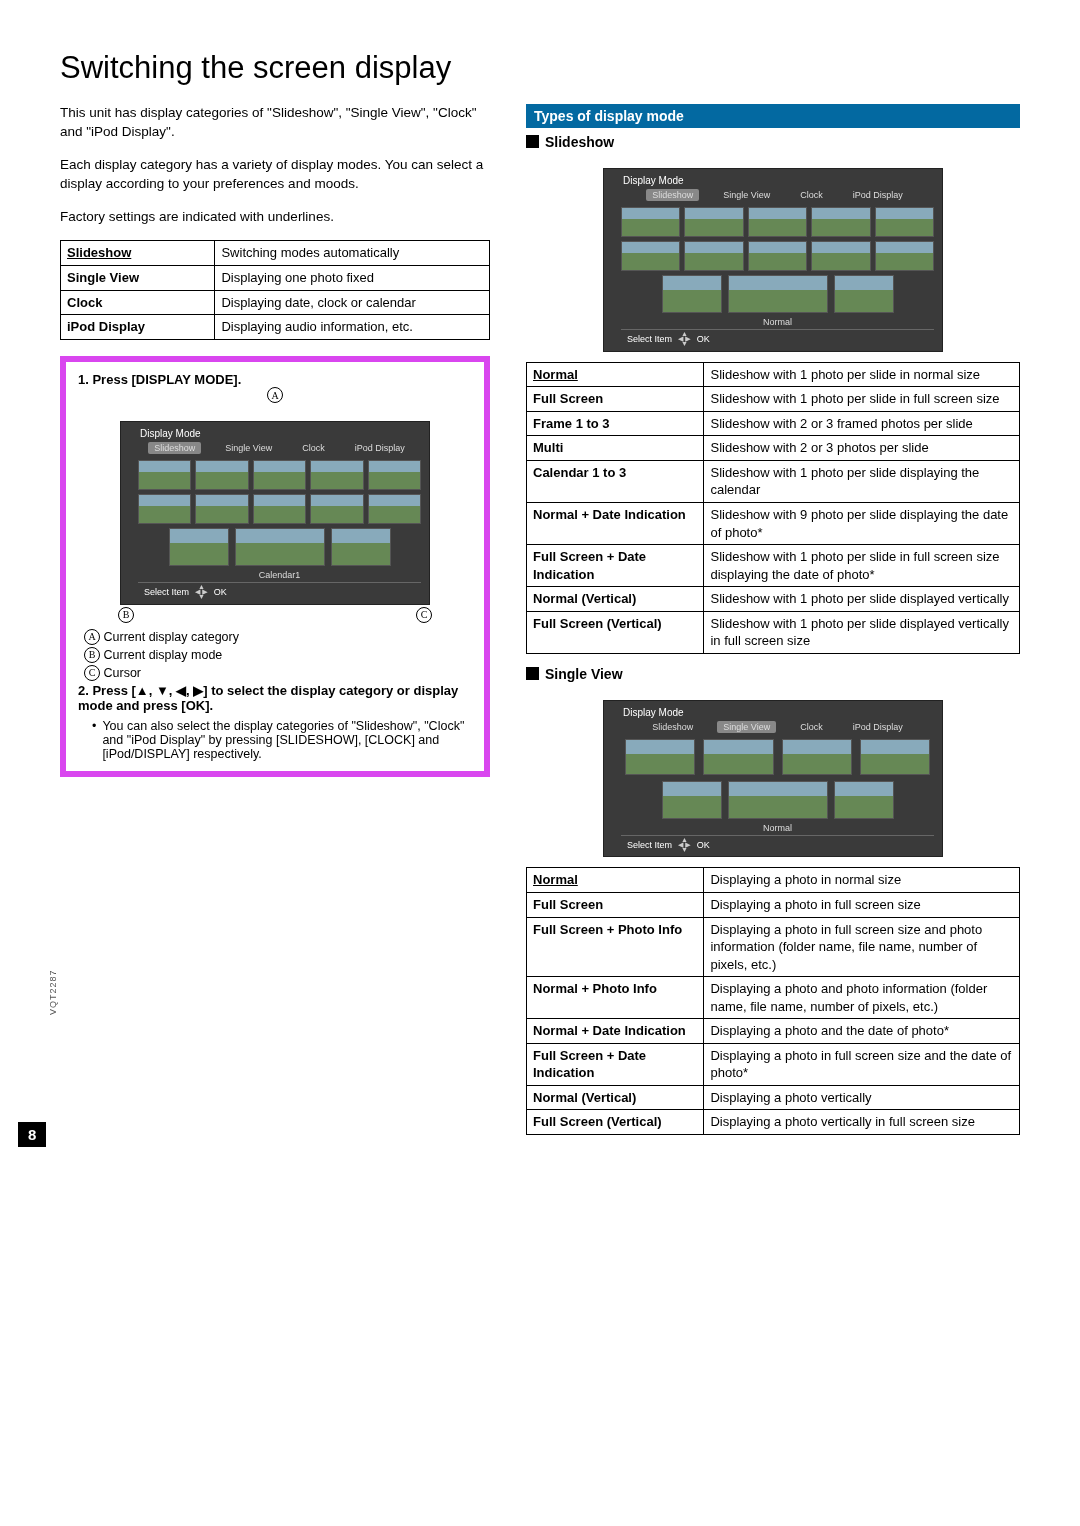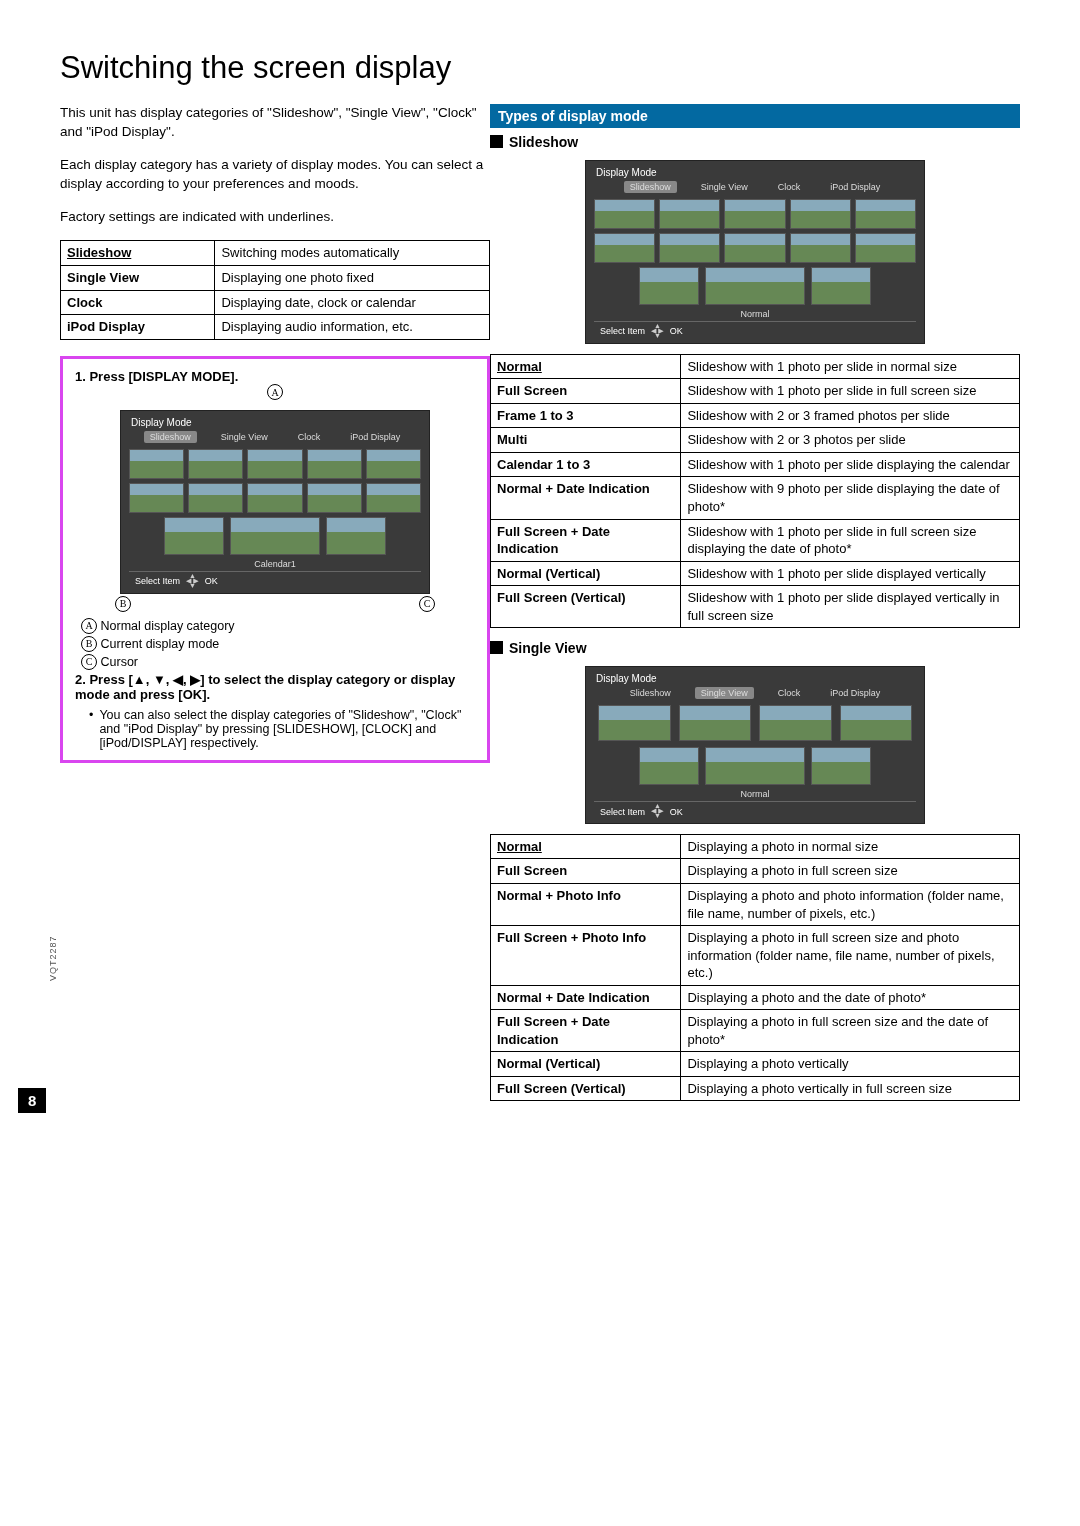--- a/index.html
+++ b/index.html
@@ -13,20 +13,21 @@
     padding: 50px 60px 30px 60px;
     position: relative;
   }
   h1 {
     font-size: 31px;
     font-weight: normal;
     margin-bottom: 18px;
   }
   .columns {
     display: flex;
+    gap: 36px;
   }
   .col-left { flex: 0 0 430px; }
   .col-right { flex: 1; }
   p { line-height: 1.4; }
   .para-block { margin-bottom: 14px; }
 
   table.basic {
     border-collapse: collapse;
     width: 100%;
     margin-top: 4px;
@@ -35,32 +36,32 @@
     border: 1px solid #000;
     padding: 3px 6px;
     vertical-align: top;
     font-size: 13px;
     line-height: 1.35;
   }
   table.basic td.label { font-weight: bold; width: 36%; }
   .underline { text-decoration: underline; }
 
   .box {
-    border: 3px solid #d946ef;
+    border: 6px solid #d946ef;
     padding: 10px 12px;
     margin-top: 16px;
   }
   .step-label { font-weight: bold; font-size: 13px; }
 
   .screen {
     background: #3a3a3a;
     border: 1px solid #222;
     width: 310px;
-    margin: 10px auto 4px auto;
-    padding: 6px 8px 4px 8px;
+    margin: 18px auto 4px auto;
+    padding: 6px 8px 4px 17px;
     color: #fff;
     font-size: 10px;
   }
   .screen.small { width: 340px; }
   .screen .title-bar { font-size: 10px; margin-bottom: 3px; padding-left: 2px; }
   .screen .tabs {
     display: flex;
     gap: 18px;
     justify-content: center;
     font-size: 9px;
@@ -242,21 +243,21 @@
           <span>OK</span>
         </div>
       </div>
 
       <div class="callout-row">
         <span class="circ">B</span>
         <span class="circ">C</span>
       </div>
 
       <div class="legend">
-        <div><span class="circ">A</span>&nbsp;<span>Normal display category</span></div>
+        <div><span class="circ">A</span>&nbsp;<span>Current display category</span></div>
         <div><span class="circ">B</span>&nbsp;<span>Current display mode</span></div>
         <div><span class="circ">C</span>&nbsp;<span>Cursor</span></div>
       </div>
 
       <div class="step-label" style="">2.  Press [▲, ▼, ◀, ▶] to select the display category or display mode and press [OK].</div>
       <div class="step-body">
         <div class="bullet">
             <span>•</span>
             <span>You can also select the display categories of "Slideshow", "Clock" and "iPod Display" by pressing [SLIDESHOW], [CLOCK] and [iPod/DISPLAY] respectively.</span>
           </div>
@@ -376,26 +377,26 @@
       <tbody id="singleview-body">
           <tr>
             <td class="label"><span class="underline">Normal</span></td>
             <td>Displaying a photo in normal size</td>
           </tr>
           <tr>
             <td class="label">Full Screen</td>
             <td>Displaying a photo in full screen size</td>
           </tr>
           <tr>
+            <td class="label">Full Screen + Photo Info</td>
+            <td>Displaying a photo in full screen size and photo information (folder name, file name, number of pixels, etc.)</td>
+          </tr>
+          <tr>
             <td class="label">Normal + Photo Info</td>
             <td>Displaying a photo and photo information (folder name, file name, number of pixels, etc.)</td>
-          </tr>
-          <tr>
-            <td class="label">Full Screen + Photo Info</td>
-            <td>Displaying a photo in full screen size and photo information (folder name, file name, number of pixels, etc.)</td>
           </tr>
           <tr>
             <td class="label">Normal + Date Indication</td>
             <td>Displaying a photo and the date of photo*</td>
           </tr>
           <tr>
             <td class="label">Full Screen + Date Indication</td>
             <td>Displaying a photo in full screen size and the date of photo*</td>
           </tr>
           <tr>

